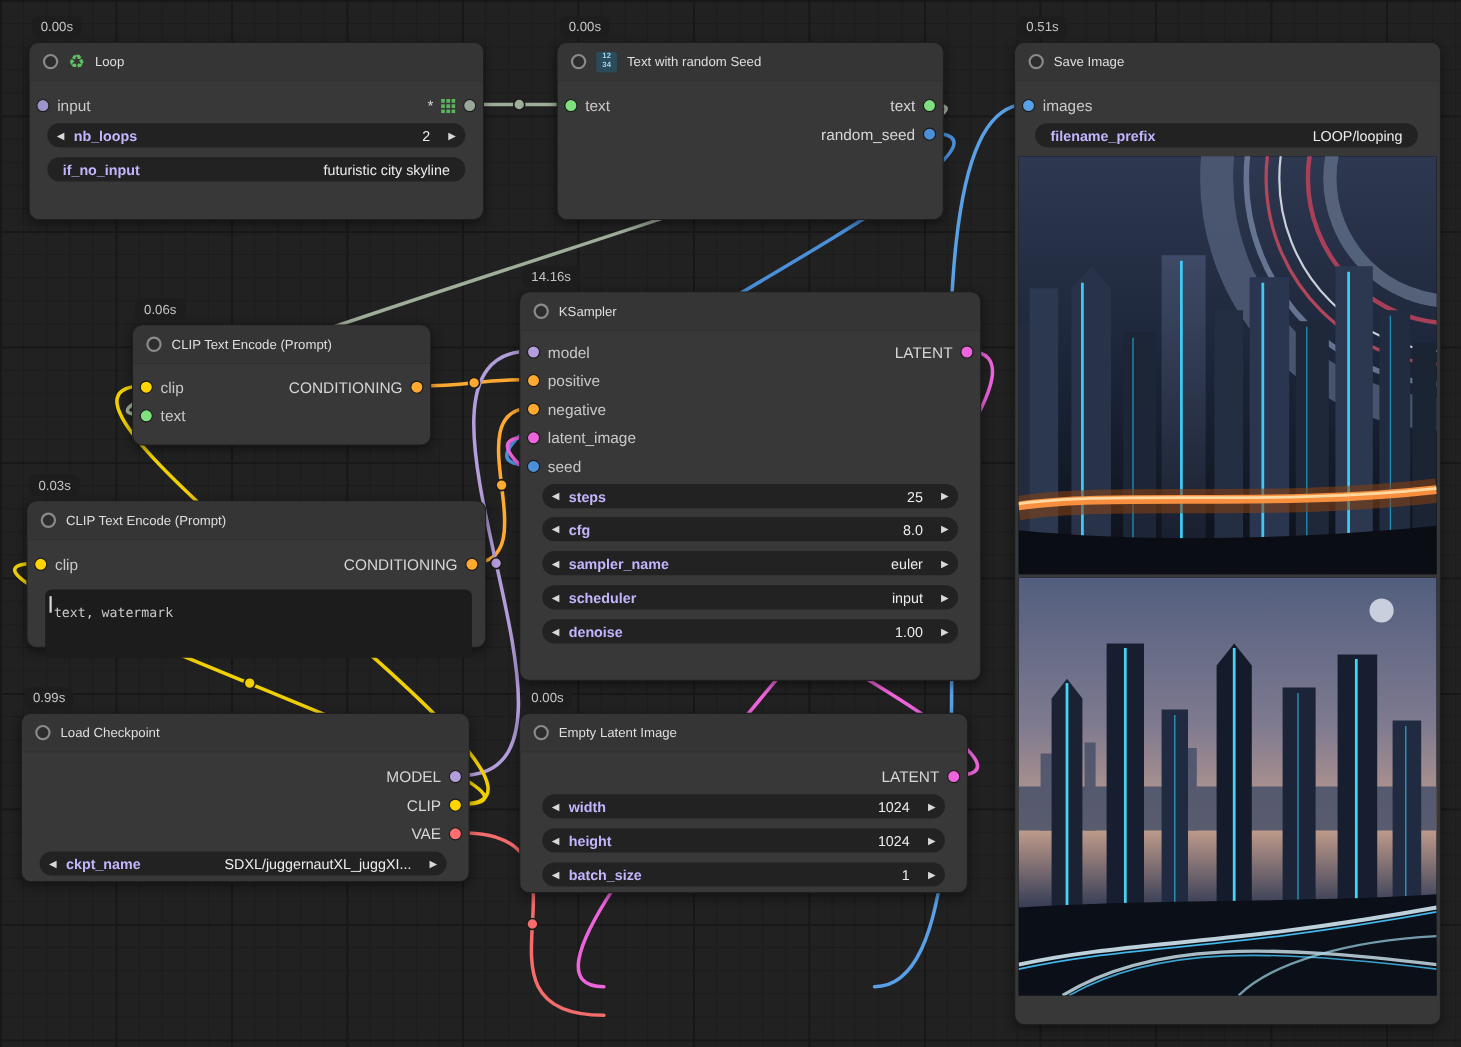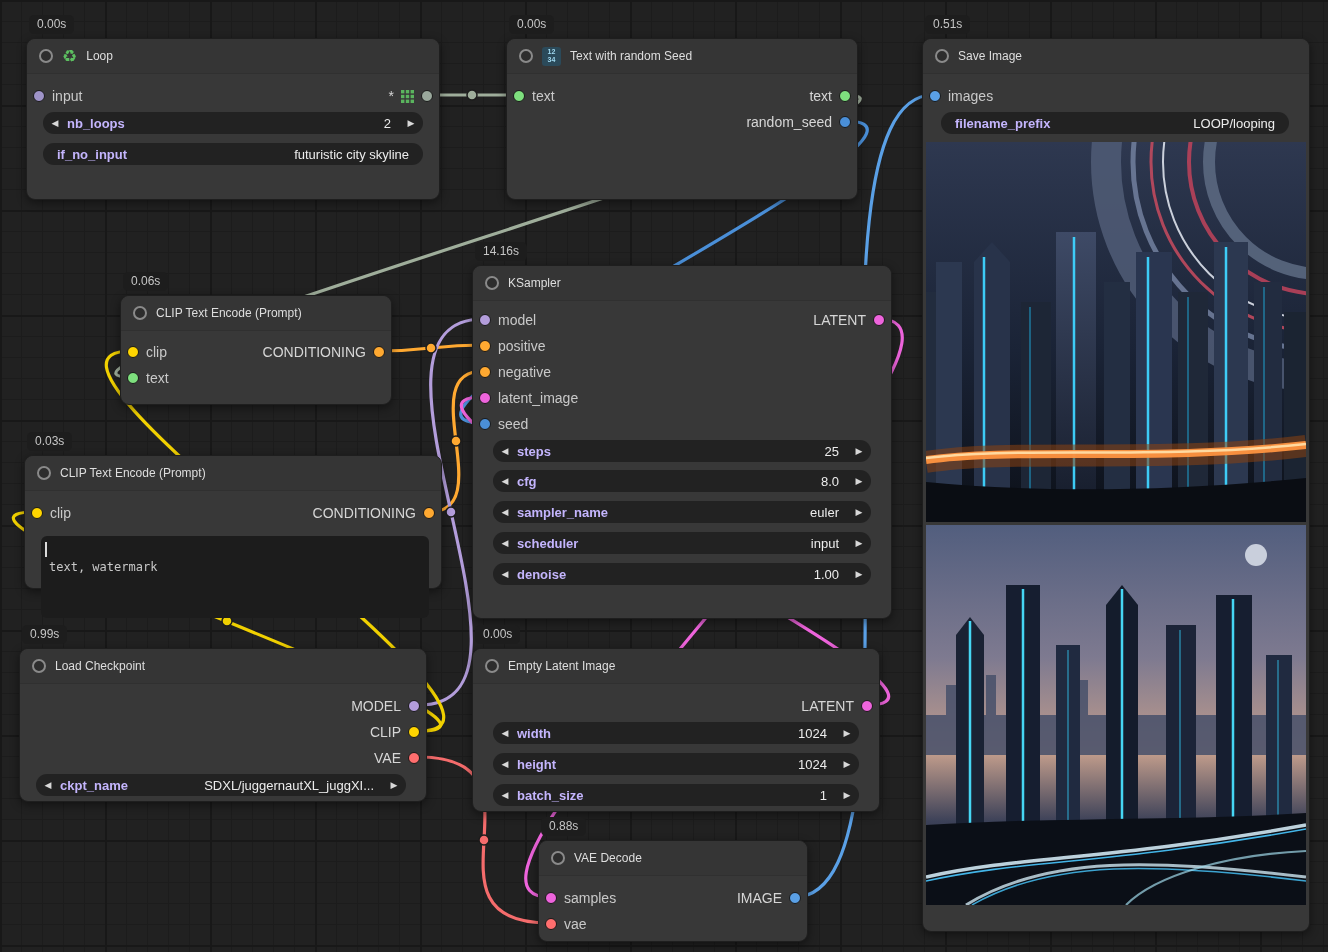--- a/index.html
+++ b/index.html
@@ -53,21 +53,21 @@
     display:flex;align-items:center;font-size:13px;color:#c8c8c8;overflow:hidden;
   }
   .widget .arr{width:24px;text-align:center;color:#d8d8d8;font-size:9px;flex:0 0 auto;cursor:pointer;}
   .widget .wlabel{white-space:nowrap;color:#c4b5fd;font-weight:bold;}
   .widget .wvalue{flex:1;text-align:right;color:#ececec;white-space:nowrap;overflow:hidden;padding:0 8px 0 10px;}
   .widget.noarr{padding:0 14px;justify-content:space-between;}
   .widget.noarr .wvalue{padding-right:0;}
   .textarea{
     position:absolute;background:#1c1c1c;border-radius:6px;
     font-family:"DejaVu Sans Mono",monospace;font-size:12px;color:#c8c8c8;
-    padding:24px 8px;line-height:15px;
+    padding:14px 8px;line-height:15px;
   }
   .caret{position:absolute;left:4px;top:6px;width:2px;height:15px;background:#dadada;}
   .grid-icon{display:inline-block;flex:0 0 auto;}
   .imgstack{position:absolute;left:3px;top:103px;width:380px;display:flex;flex-direction:column;gap:3px;}
   .pimg{width:380px;height:380px;display:block;background:#0b0e14;}
 </style>
 </head>
 <body>
 
 <div id="canvas">
@@ -432,33 +432,14 @@
       <span class="arr">▶</span>
     </div>
     <div class="widget" style="left:20px;right:20px;top:135px">
       <span class="arr">◀</span>
       <span class="wlabel">batch_size</span>
       <span class="wvalue">1</span>
       <span class="arr">▶</span>
     </div>
   </div>
 
-  <div class="node" style="left:538px;top:840px;width:268px;height:100px">
-    <div class="badge">0.88s</div>
-    <div class="nheader">
-      <span class="collapse-dot"></span>
-      <span class="ntitle">VAE Decode</span>
-    </div>
-    <div class="port in" style="top:47px">
-      <span class="pdot c-latent"></span>
-      <span class="plabel">samples</span>
-    </div>
-    <div class="port in" style="top:73px">
-      <span class="pdot c-vae"></span>
-      <span class="plabel">vae</span>
-    </div>
-    <div class="port out" style="top:47px">
-      <span class="pdot c-image"></span>
-      <span class="plabel">IMAGE</span>
-    </div>
-  </div>
 
 </div>
 
 </body></html>

